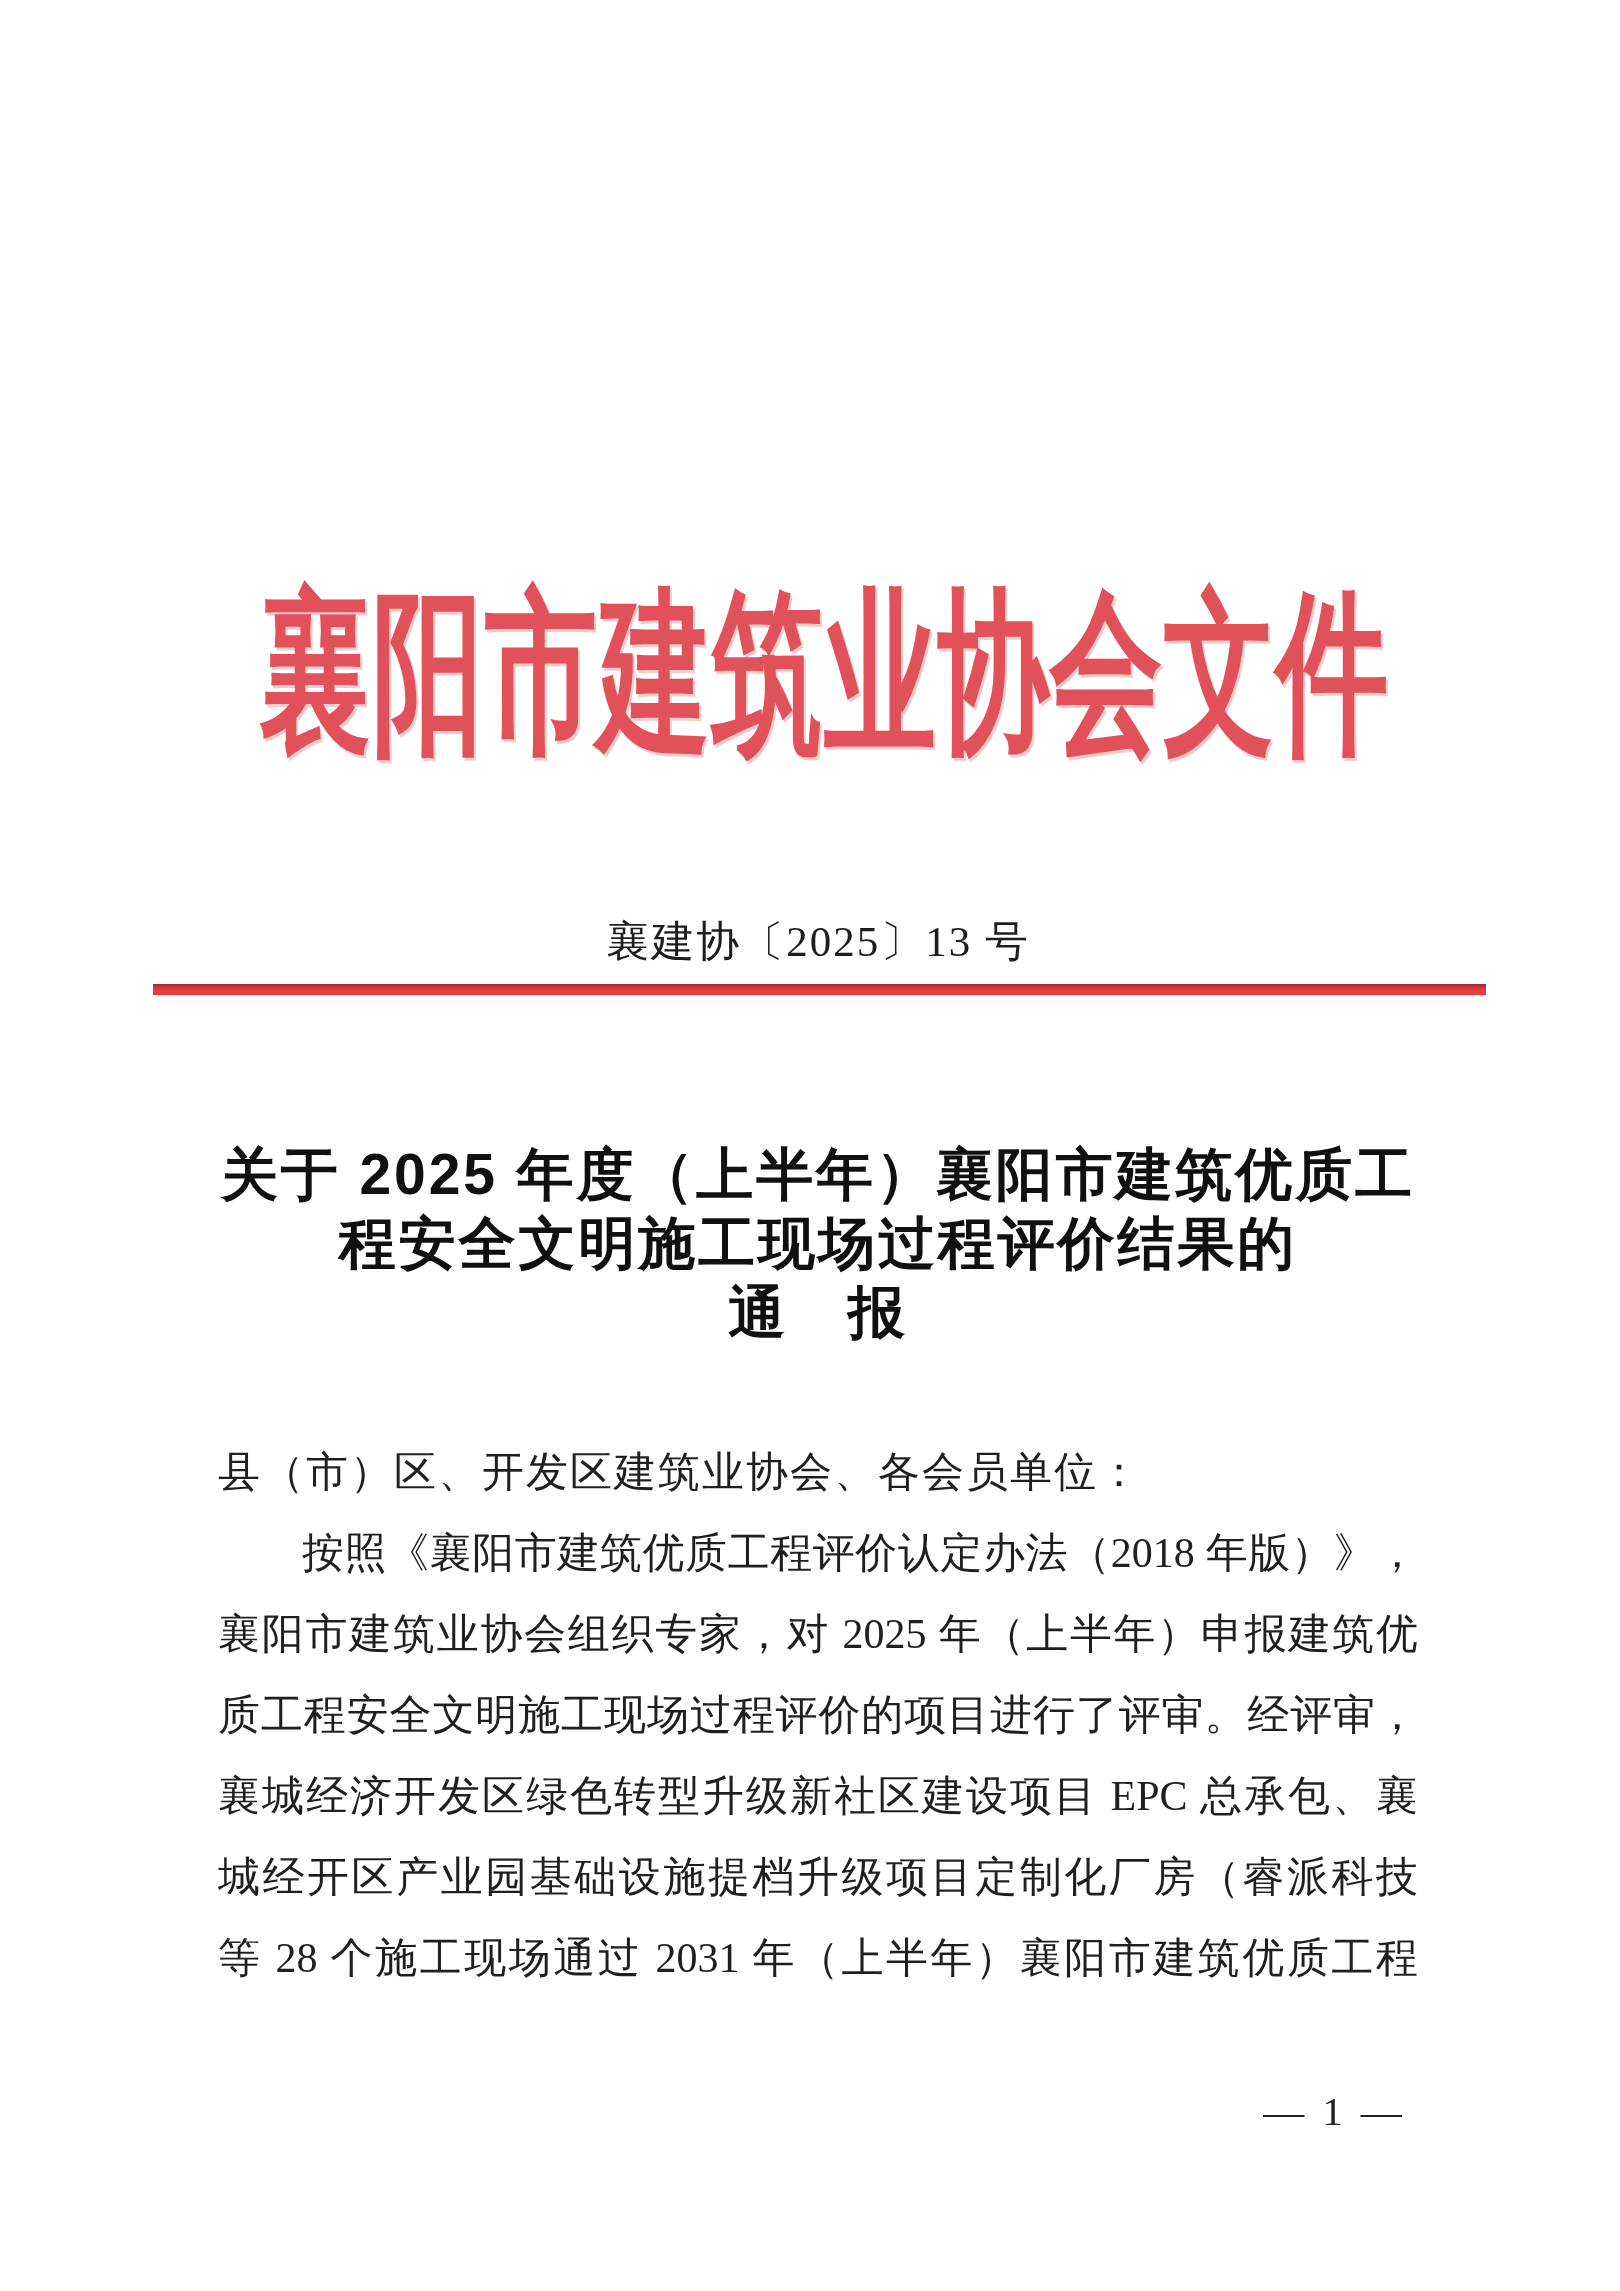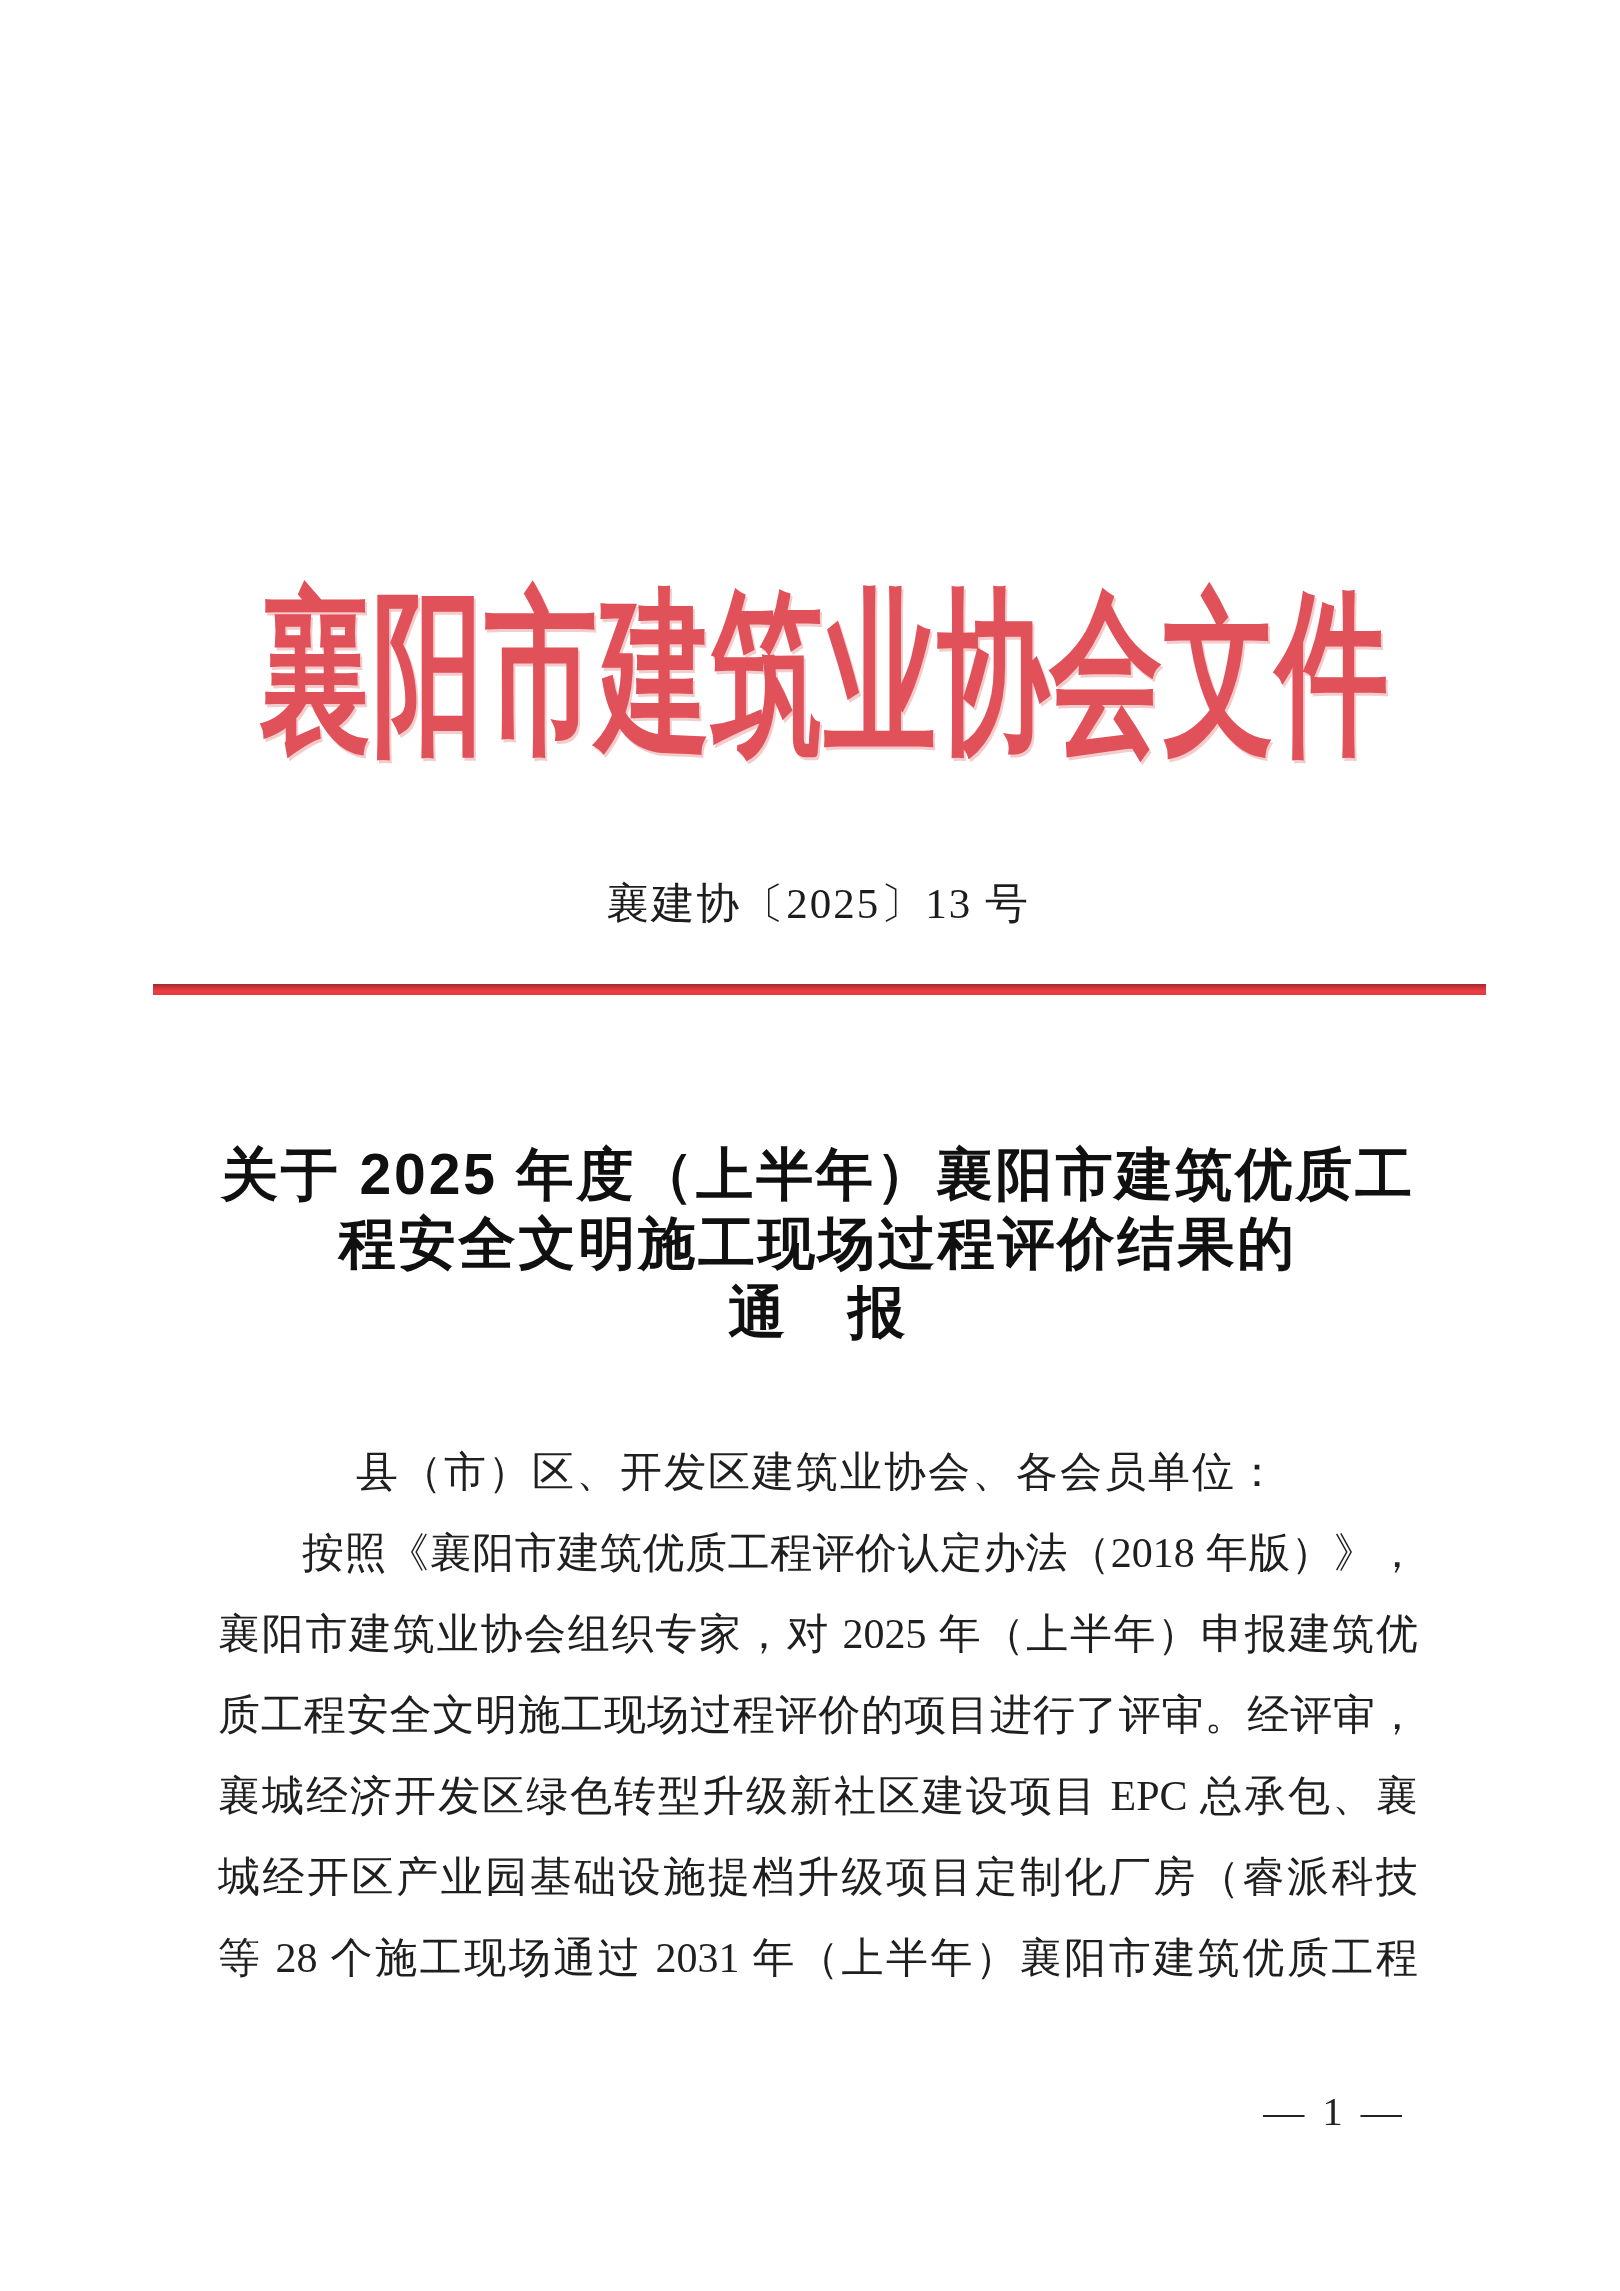--- a/index.html
+++ b/index.html
@@ -32,21 +32,21 @@
     white-space: nowrap;
     color: #e15159;
     letter-spacing: 1px;
     transform: scaleY(1.58) translateX(5.9px);
     transform-origin: 50% 0;
     text-shadow: 2px 2px 0 rgba(226, 109, 110, 0.35);
   }
   
   .doc-number {
     position: absolute;
-    top: 848px;
+    top: 886px;
     left: 218px;
     width: 1200px;
     text-align: center;
     font-size: 43px;
     line-height: 51px;
     letter-spacing: 2px;
     color: #1d1d1d;
   }
   
   .red-rule {
@@ -76,21 +76,21 @@
     position: absolute;
     top: 1402px;
     left: 218px;
     width: 1200px;
     font-size: 42px;
     line-height: 81px;
     color: #1f1f1f;
   }
   .salutation {
     letter-spacing: 2px;
-    text-align: center;
+    text-align: left;
     white-space: nowrap;
   }
   .b-line {
     text-align: justify;
     text-align-last: justify;
   }
   .b-line.indent {
     padding-left: 84px;
     box-sizing: border-box;
   }

